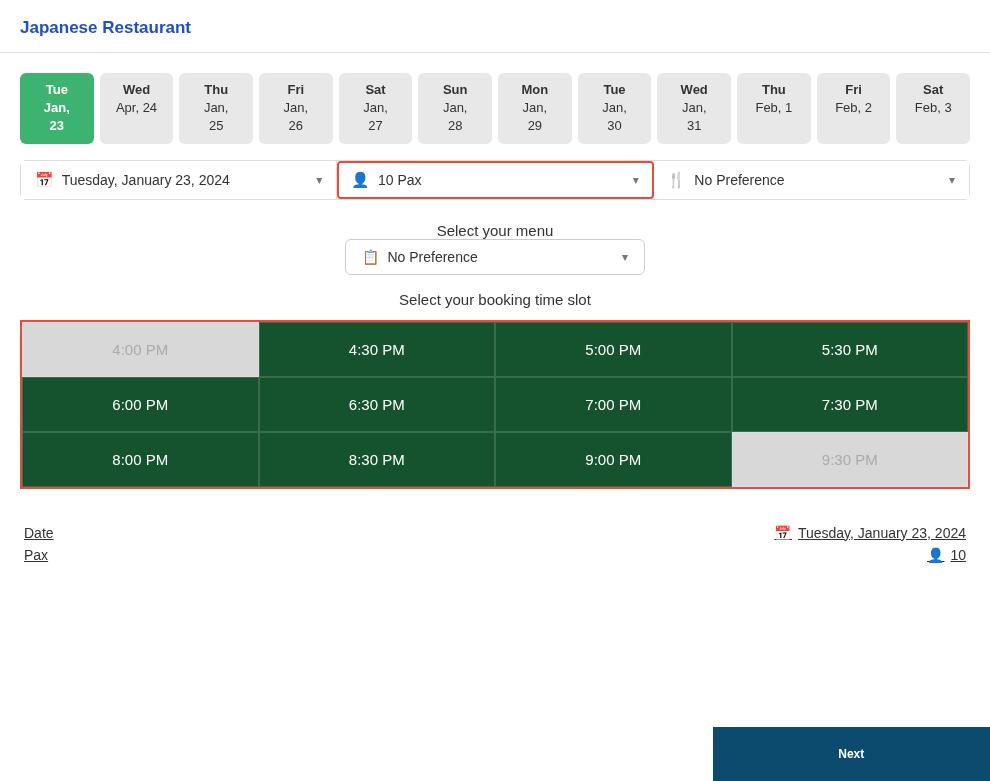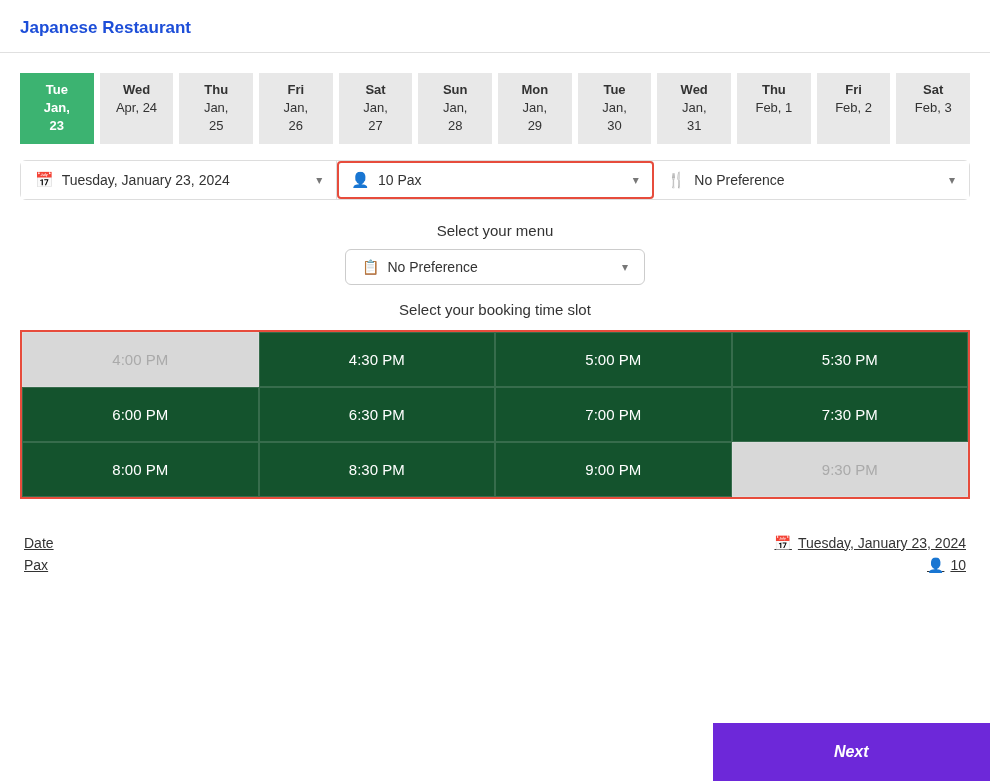--- a/index.html
+++ b/index.html
@@ -35,21 +35,21 @@
 
     
     .date-strip {
       display: flex;
       gap: 6px;
       margin-bottom: 16px;
     }
     .date-cell {
       flex: 1;
       background: #e8e8e8;
-      border-radius: 0;
+      border-radius: 6px;
       padding: 8px 16px;
       text-align: center;
       cursor: pointer;
       font-size: 13px;
       color: #333;
       line-height: 1.4;
       user-select: none;
     }
     .date-cell.active {
       background: #3cb371;
@@ -106,21 +106,21 @@
     }
 
     
     .menu-section {
       text-align: center;
       margin-bottom: 16px;
     }
     .menu-section .section-label {
       font-size: 15px;
       color: #333;
-      margin-bottom: 10px;
+      margin-bottom: 0;
     }
     .menu-dropdown {
       display: inline-flex;
       align-items: center;
       border: 1px solid #ccc;
       border-radius: 6px;
       padding: 9px 16px;
       gap: 8px;
       font-size: 14px;
       color: #333;
@@ -205,29 +205,28 @@
       left: 0;
       width: 990px;
       display: flex;
     }
     .next-btn-spacer {
       flex: 3;
       background: #fff;
     }
     .next-btn {
       flex: 1;
-      background: #6d28d9;
+      background: #0c4a6e;
       color: #fff;
       border: none;
       padding: 20px;
-      font-size: 16px;
+      font-size: 12px;
       font-weight: 600;
       cursor: pointer;
       text-align: center;
-      font-style: italic;
     }
 
     
     .bottom-spacer {
       height: 80px;
     }
   </style>
 </head>
 <body>
 

